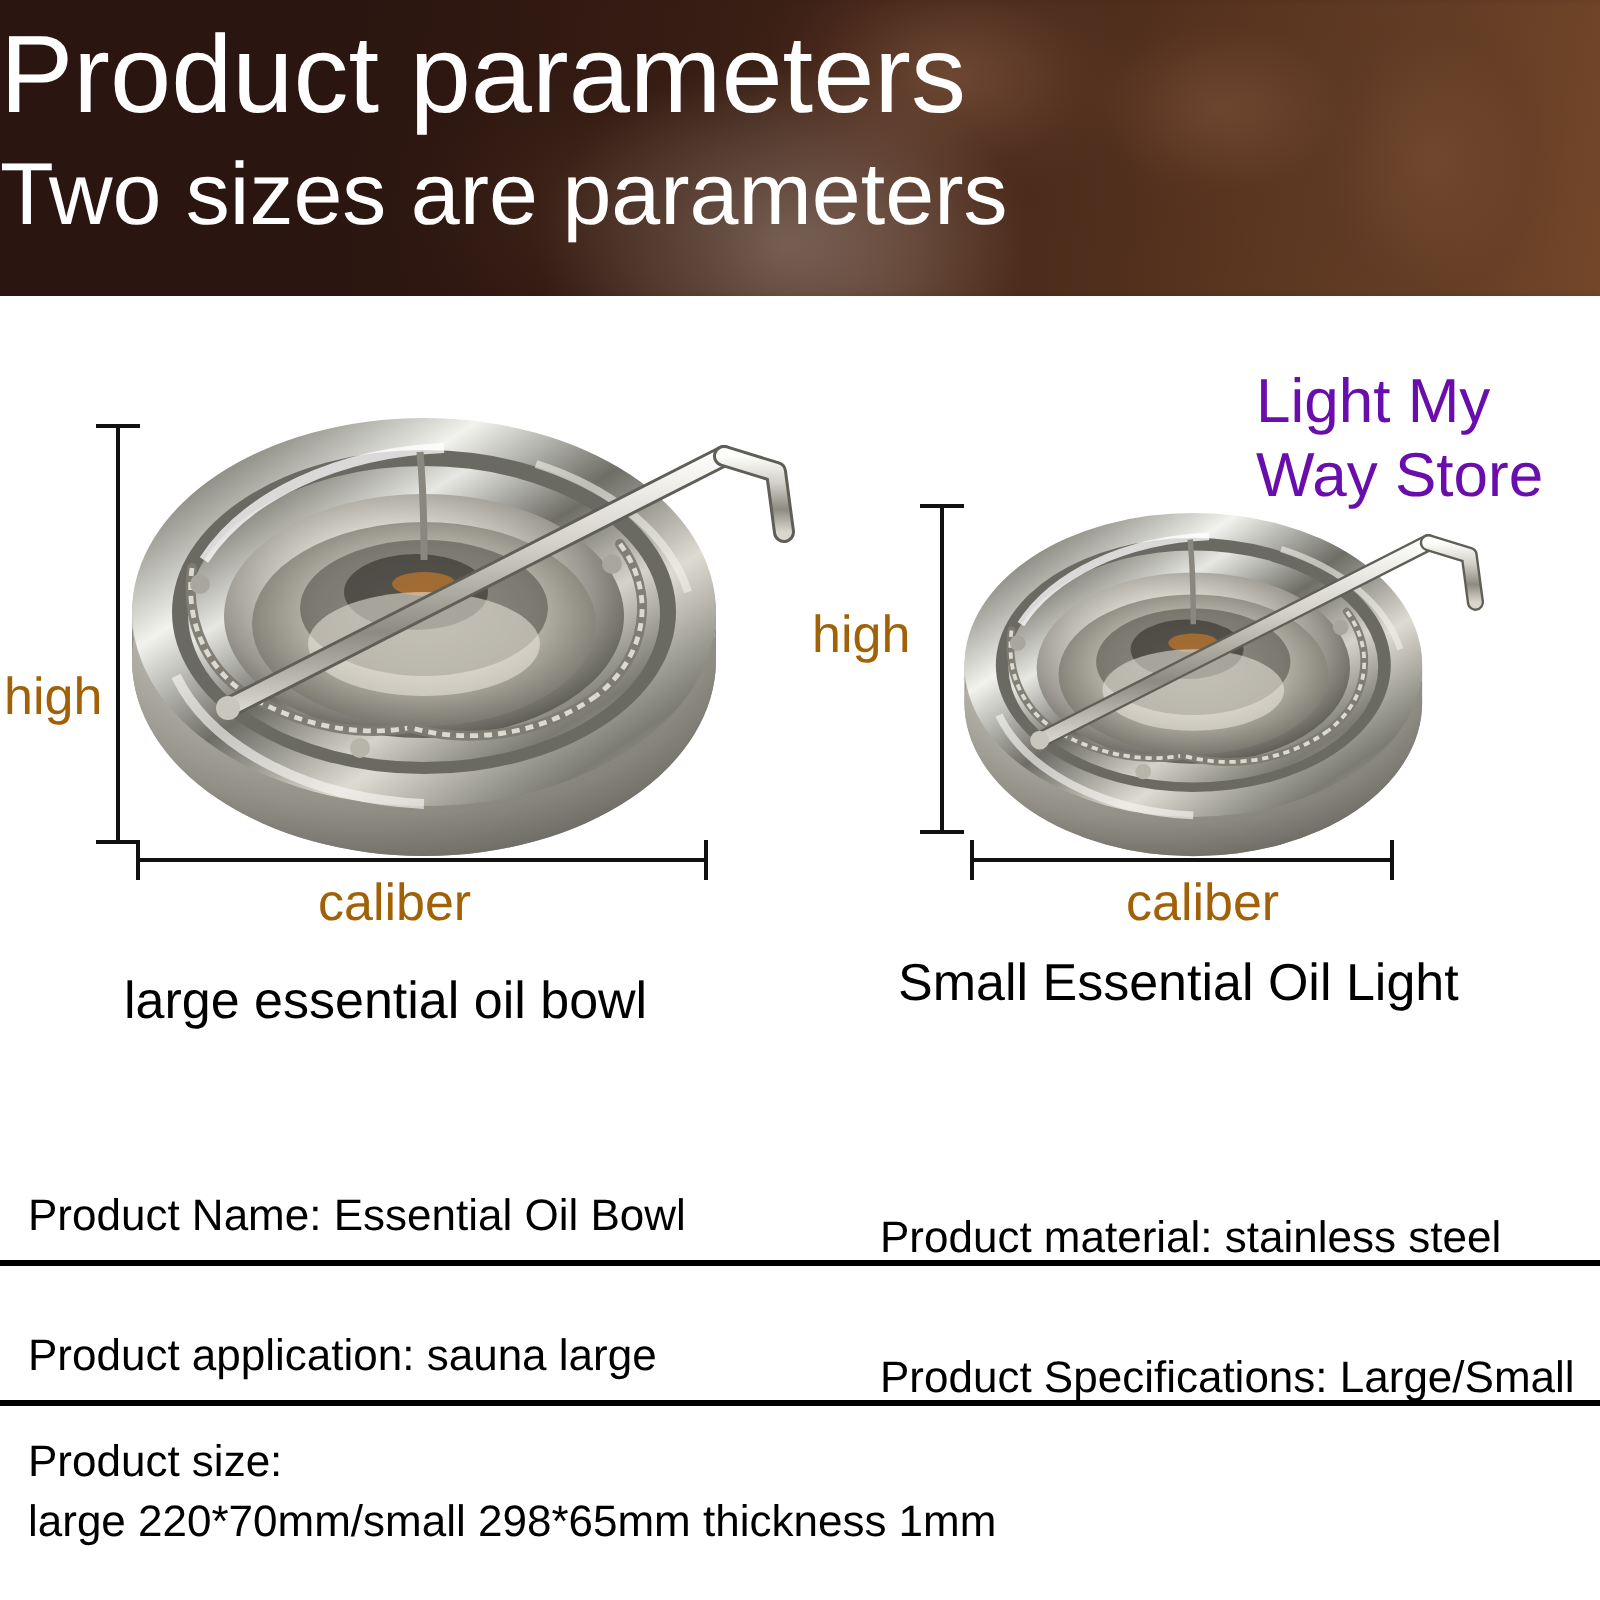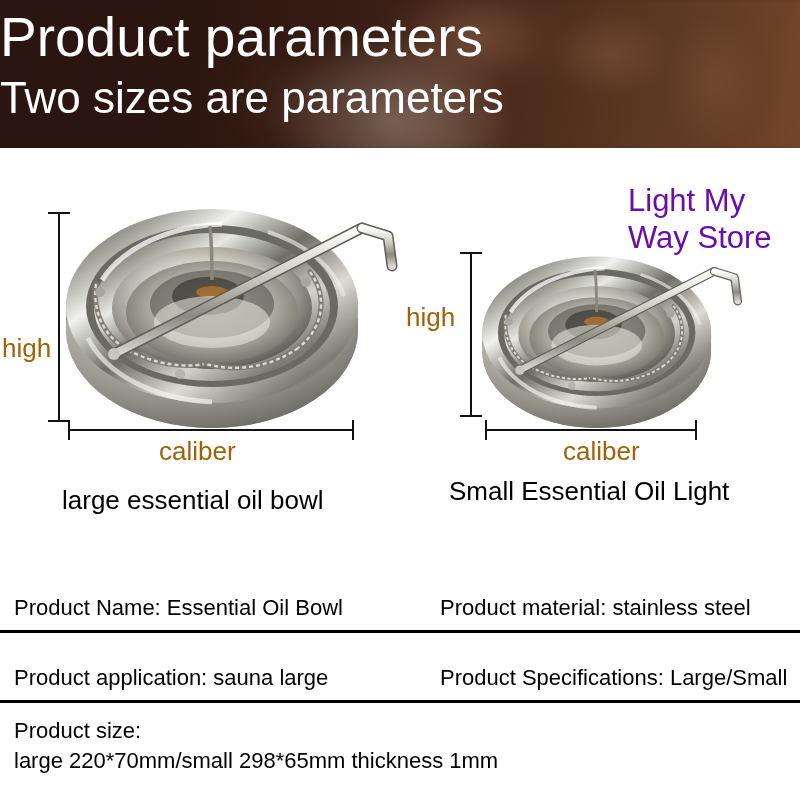--- a/index.html
+++ b/index.html
@@ -180,21 +180,21 @@
     box-sizing: border-box;
   }
   .spec-cell {
     position: absolute;
     font-size: 22px;
     line-height: 28px;
     color: #000;
     white-space: nowrap;
   }
   .spec-cell.left { left: 14px; }
-  .spec-cell.right { left: 440px; }
+  .spec-cell.right { left: 440px; margin-top: 11px; }
   .spec-divider {
     position: absolute;
     left: 0;
     width: 800px;
     height: 3px;
     background: #000000;
   }
   .spec-multiline {
     position: absolute;
     left: 14px;

